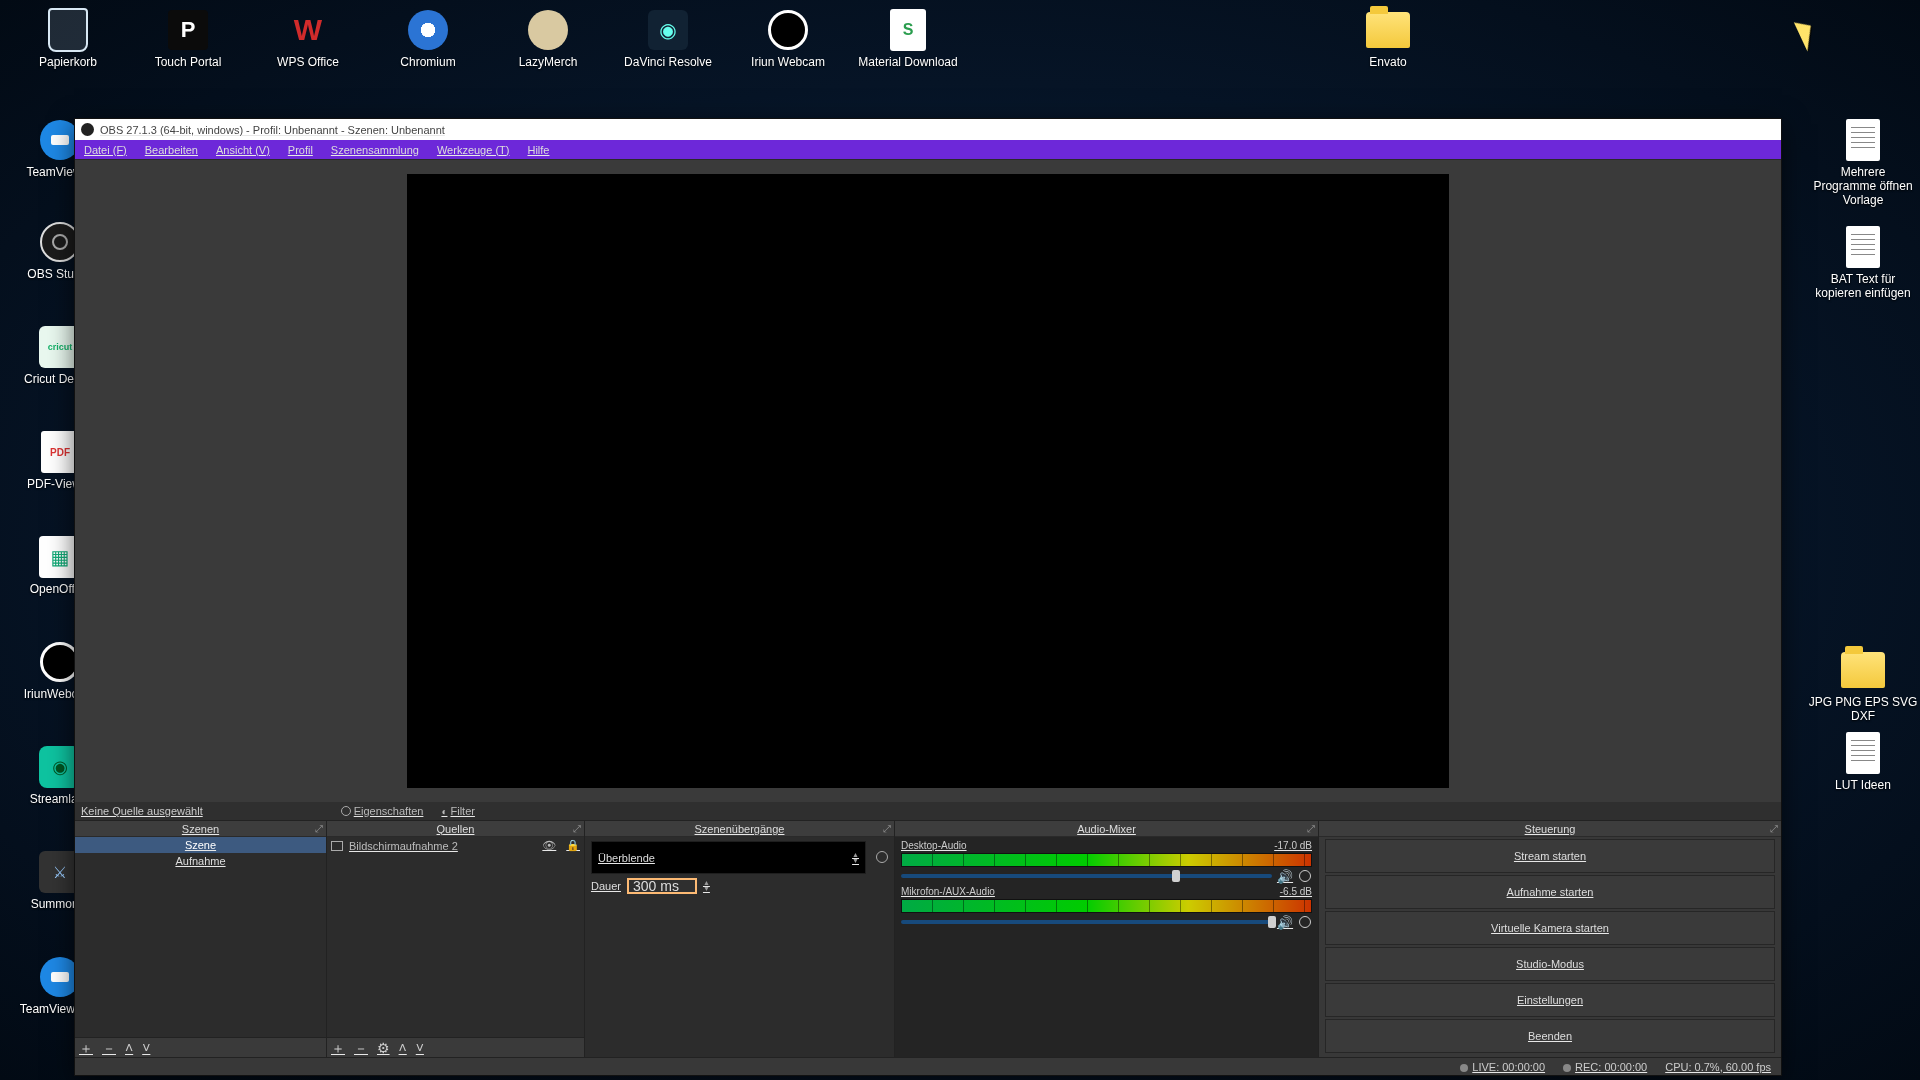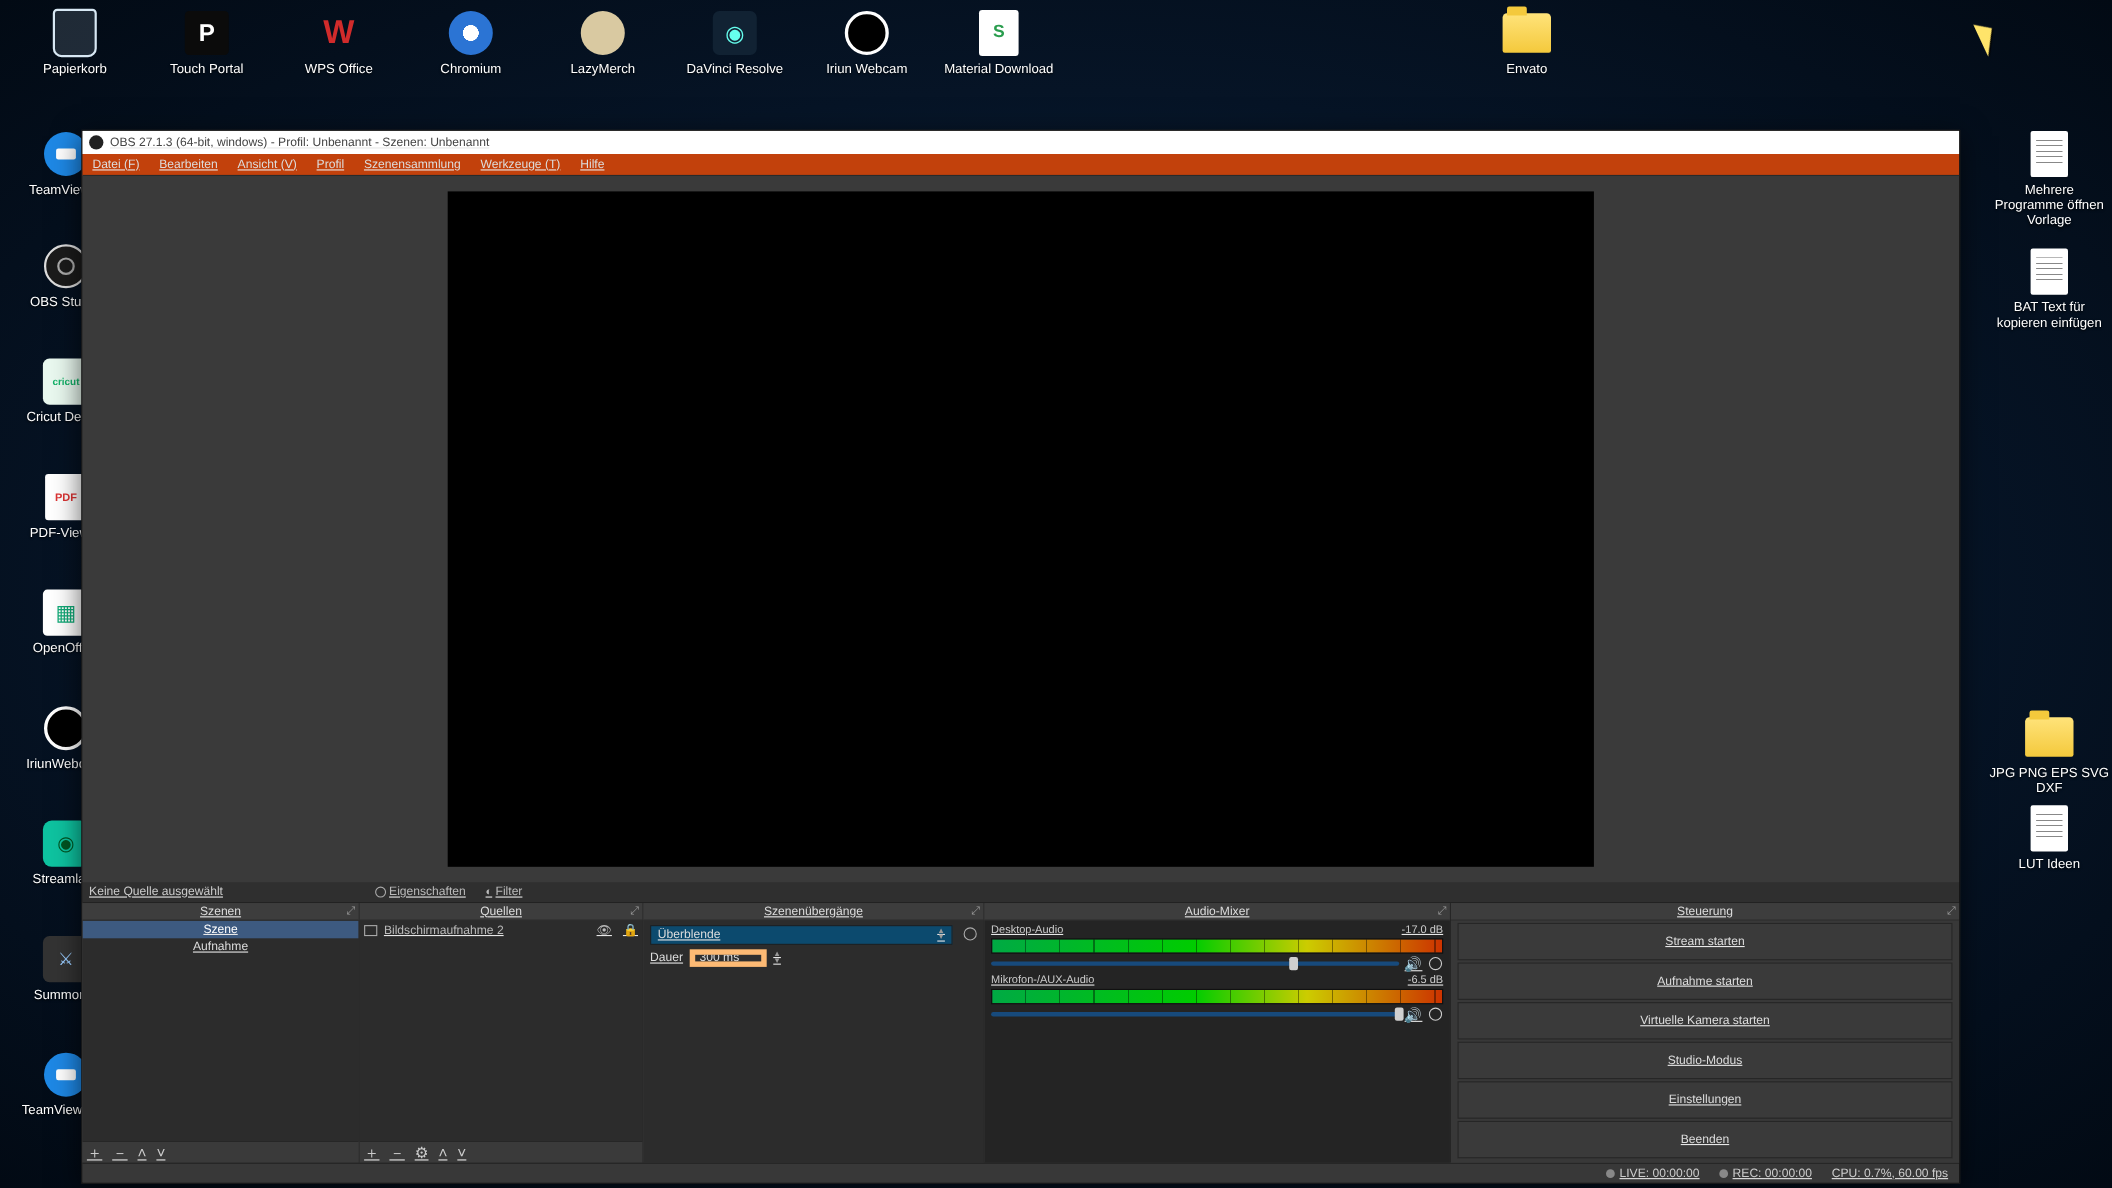--- a/index.html
+++ b/index.html
@@ -37,21 +37,21 @@
     background: #383838; border: 1px solid #111; display:flex; flex-direction:column;
     box-shadow: 0 6px 24px rgba(0,0,0,.6);
     text-decoration: underline;
   }
   .obs-titlebar {
     height: 21px; background:#fff; display:flex; align-items:center;
     font-size:11px; color:#444; padding:0 6px;
   }
   .obs-titlebar .obs-logo { width:13px; height:13px; border-radius:50%; background:#222; margin-right:6px;}
   .obs-menubar {
-    height:20px; background:#c2410c; border-bottom:1px solid #2a2a2a;
+    height:20px; background:#6d28d9; border-bottom:1px solid #2a2a2a;
     display:flex; align-items:center; font-size:11px; color:#ddd;
   }
   .obs-menubar span { padding:0 9px; cursor:pointer; }
 
   .obs-preview-area {
     flex:1 1 auto; background:#3a3a3a; display:flex; align-items:center; justify-content:center;
     position:relative;
   }
   .obs-preview-canvas { background:#000; width:1042px; height:614px; }
 
@@ -85,29 +85,29 @@
   .scene-row.sel { background:#3d5a80; color:#fff;}
 
   
   .source-row { display:flex; align-items:center; padding:2px 4px; color:#bbb; gap:6px;}
   .source-row .src-ic { width:12px; height:10px; border:1px solid #aaa; }
   .source-row .vis, .source-row .lock { margin-left:auto; font-size:11px; color:#bbb; cursor:pointer;}
   .source-row .lock { margin-left:4px;}
 
   
   .transition-select {
-    margin:4px 6px 2px 6px; height:18px; background:#0c4a6e; border:1px solid #1e1e1e;
+    margin:4px 6px 2px 6px; height:33px; background:#000000; border:1px solid #1e1e1e;
     display:flex; align-items:center; justify-content:space-between; padding:0 6px; font-size:11px; color:#ddd;
   }
   .transition-select .arrows { display:flex; flex-direction:column; font-size:7px; line-height:6px; color:#999;}
   .trans-gear { width:12px; height:12px; border:1px solid #aaa; border-radius:50%; margin-left:4px;}
   .transition-row { display:flex; align-items:center; padding:2px 6px 0 6px; gap:6px; font-size:11px; color:#ddd;}
   .duration-field {
-    width:70px; height:16px; background:#2f2f2f; border:5px solid #fdba74;
-    font-size:11px; color:#ddd; padding:0 4px;
+    width:70px; height:16px; background:#2f2f2f; border:2px solid #fdba74;
+    font-size:14px; color:#ddd; padding:0 4px;
   }
 
   
   .mixer-ch { padding:3px 6px 0 6px; }
   .mixer-ch .ch-head { display:flex; justify-content:space-between; font-size:10px; color:#ccc; }
   .mixer-meter {
     height:14px; margin:2px 0 2px 0; position:relative;
     background:linear-gradient(to right,#0a4 0%,#0c0 45%,#cc0 70%,#c30 100%);
     border:1px solid #111;
   }

